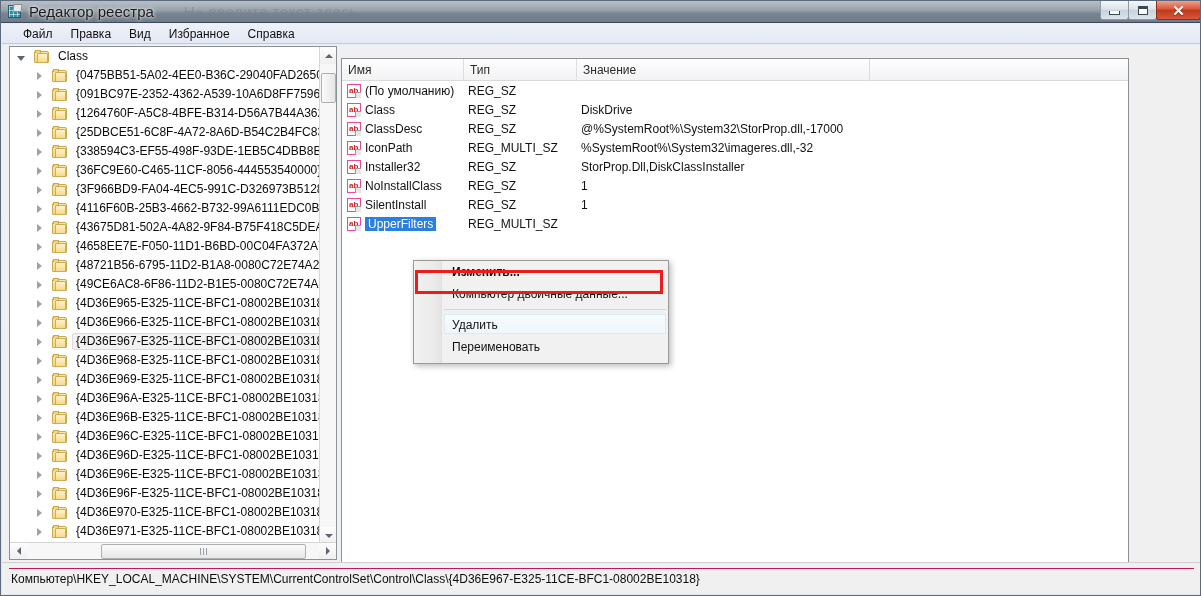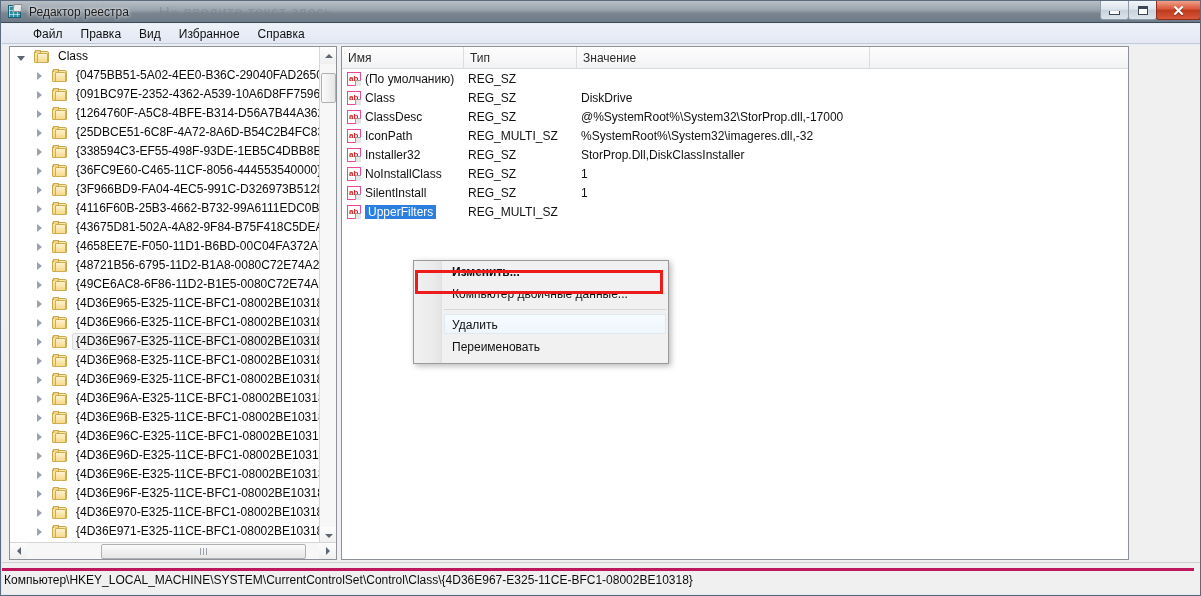--- a/index.html
+++ b/index.html
@@ -44,21 +44,21 @@
     background-size: 4px 4px;
   }
   #app-icon .sheet {
     position: absolute; left: 6px; top: 0px;
     width: 9px; height: 8px;
     background: #e8e8e8;
     border: 1px solid #8a8a8a;
     transform: skewX(-8deg);
   }
   #title-text {
-    font-size: 12px; color: #1b1b1b;
+    font-size: 15px; color: #1b1b1b;
     text-shadow: 0 0 3px rgba(255,255,255,.85), 0 0 5px rgba(255,255,255,.7);
     white-space: nowrap;
   }
   #ghost-text {
     margin-left: 30px;
     font-size: 15px;
     color: rgba(120,130,140,.55);
     letter-spacing: .5px;
     white-space: nowrap;
   }
@@ -102,21 +102,21 @@
     font-family: "Liberation Sans", sans-serif;
   }
 
   
   #menubar {
     position: absolute; left: 1px; top: 23px;
     width: 1199px; height: 20px;
     background: linear-gradient(to bottom, #eef1f9 0%, #e3e8f4 100%);
     border-bottom: 1px solid #c3cbd8;
     display: flex; align-items: center;
-    padding-left: 22px;
+    padding-left: 12px;
   }
   .menu-item {
     font-size: 12px; color: #111;
     padding: 2px 9px;
     white-space: nowrap;
   }
 
   
   #content {
     position: absolute; left: 1px; top: 44px;
@@ -272,21 +272,21 @@
     display: flex; align-items: center; justify-content: center;
   }
   .grip {
     width: 7px; height: 7px;
     background-image: linear-gradient(to right, #9aa0a8 1px, transparent 1px);
     background-size: 3px 7px;
   }
 
   
   #list-pane {
-    position: absolute; left: 339px; top: 1px;
+    position: absolute; left: 339px; top: 13px;
     width: 788px; height: 514px;
     background: #fff;
     border: 1px solid #8c9097;
     overflow: hidden;
   }
   #list-header {
     display: flex; height: 22px;
     background: linear-gradient(to bottom, #fdfdfd 0%, #f2f3f5 100%);
     border-bottom: 1px solid #d9dadd;
   }
@@ -391,25 +391,26 @@
 
   
   #statusbar {
     position: absolute; left: 1px; bottom: 1px;
     width: 1199px; height: 32px;
     background: #f0f0f0;
     border-top: 1px solid #cfcfcf;
     display: flex; align-items: center;
   }
   #status-inner {
+    margin-left: 7px;
     margin-right: 7px;
     flex: 1;
     height: 22px;
     display: flex; align-items: center;
-    border-top: 3px solid #be185d;
+    border-top: 1px solid #be185d;
   }
   #status-text {
     font-size: 12px; color: #0d0d0d;
     white-space: nowrap;
     padding-left: 2px;
   }
 </style>
 </head>
 <body>
 

